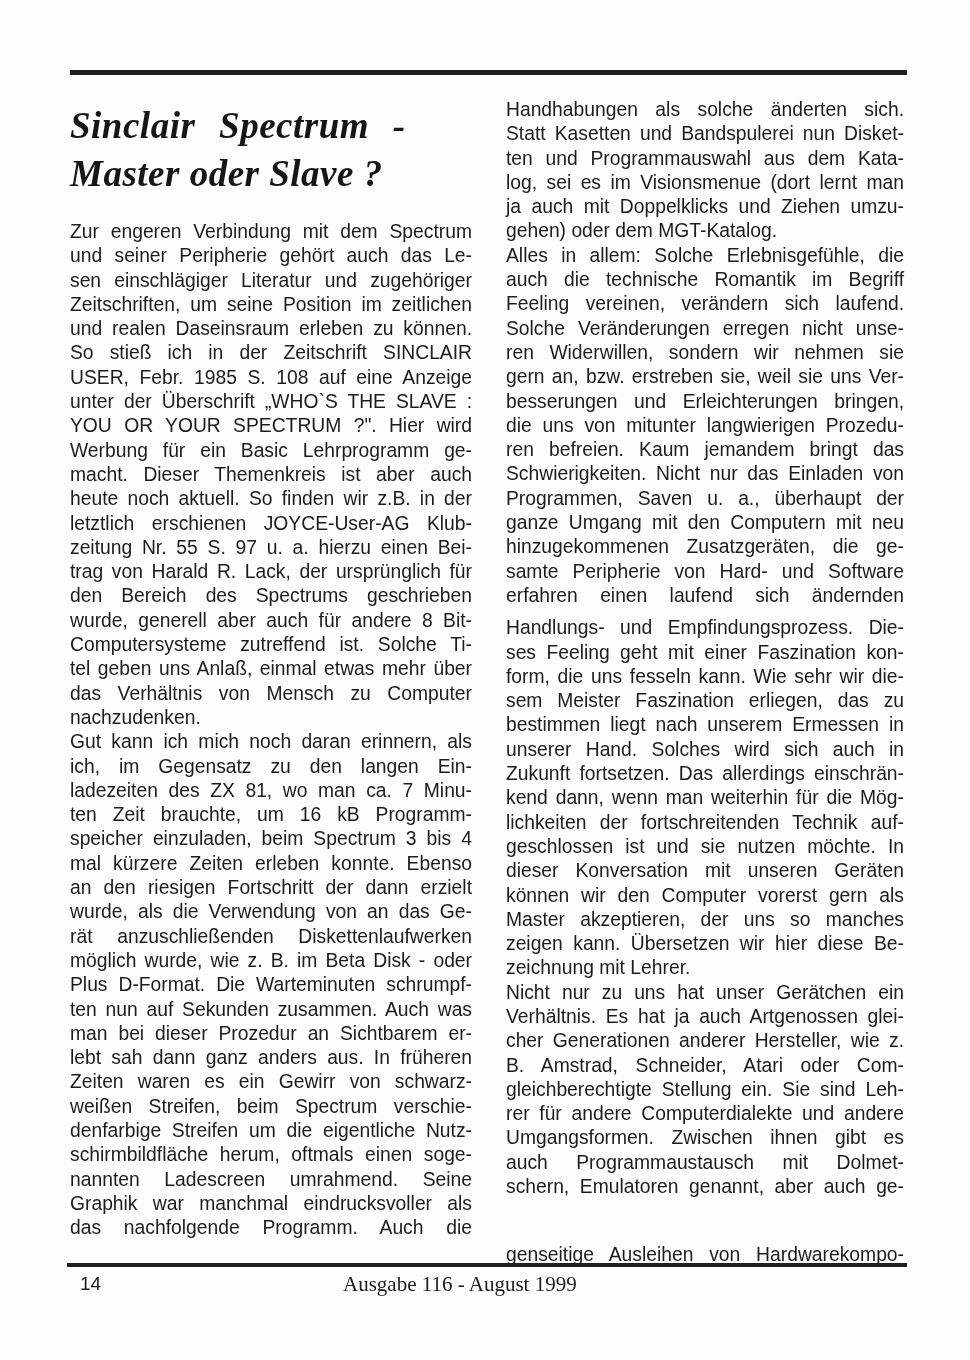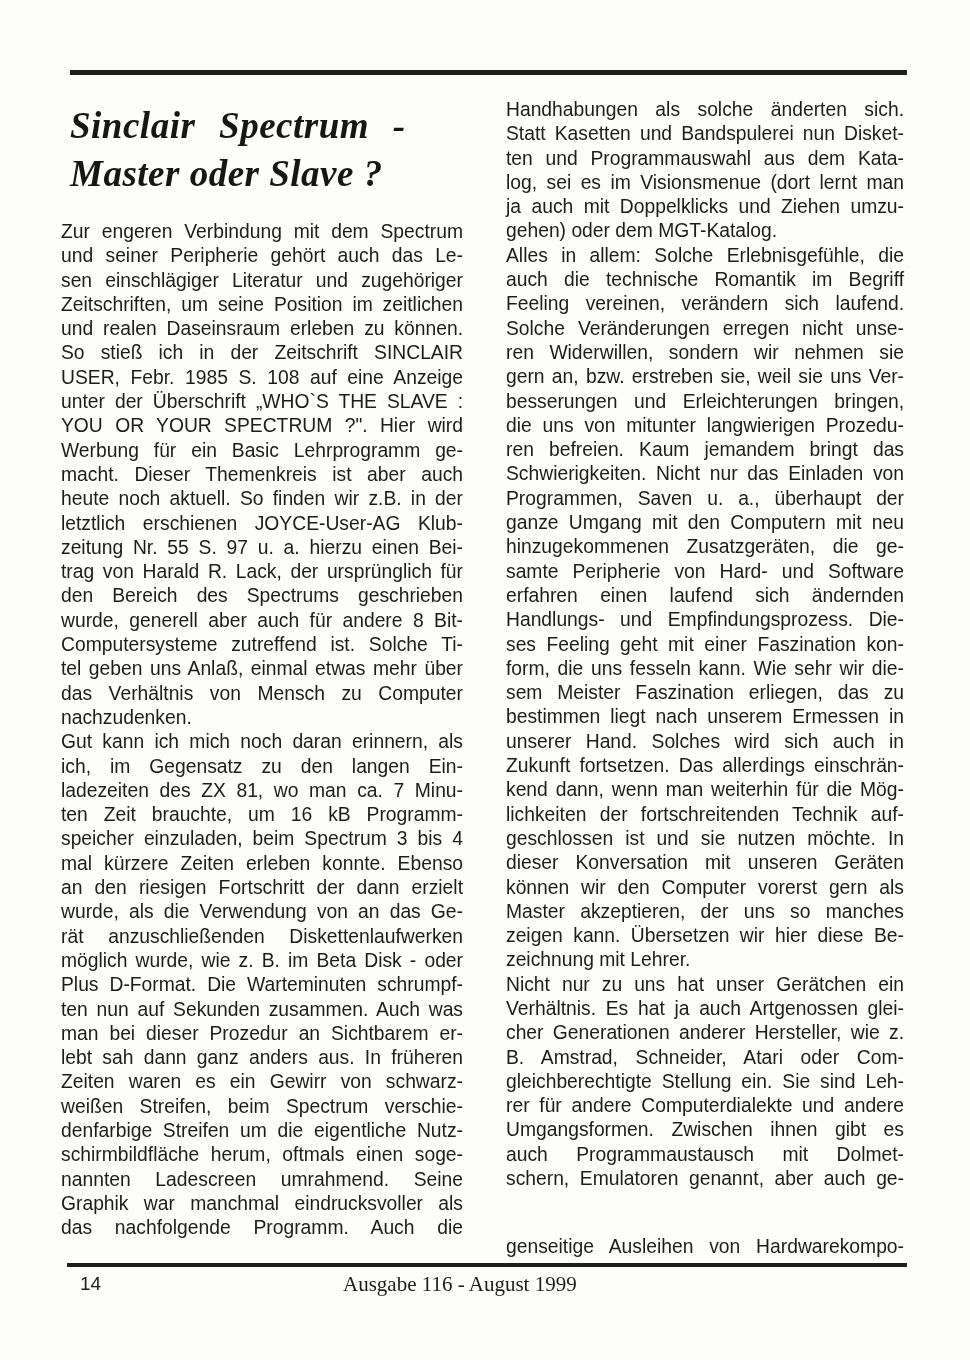--- a/index.html
+++ b/index.html
@@ -17,21 +17,21 @@
     position: absolute; left: 70px; top: 102px; width: 420px;
     font-family: Liberation Serif, serif; font-style: italic; font-weight: bold;
     font-size: 37px; line-height: 48px; color: #161616; letter-spacing: 0.5px;
   }
   .title .tl { display: block; white-space: nowrap; }
   .title .tl1 { word-spacing: 14px; }
   .col {
     position: absolute; font-family: "Liberation Sans", sans-serif;
     font-size: 19.3px; color: #1c1c1c;
   }
-  .col-left { left: 61px; top: 220px; width: 402px; }
+  .col-left { left: 70px; top: 220px; width: 402px; }
   .col-right { left: 506px; top: 98px; width: 398px; }
   .ln {
     display: block; height: 24.3px; line-height: 24.3px; white-space: nowrap;
     text-align: justify; text-align-last: justify; overflow: visible;
   }
   .ln.last { text-align-last: left; }
   .footer-page {
     position: absolute; left: 80px; top: 1273px;
     font-family: "Liberation Sans", sans-serif; font-size: 19px; color: #1c1c1c;
   }
@@ -109,21 +109,21 @@
     <span class="ln" style="white-space: normal;">gern an, bzw. erstreben sie, weil sie uns Ver-</span>
     <span class="ln" style="white-space: normal;">besserungen und Erleichterungen bringen,</span>
     <span class="ln" style="white-space: normal;">die uns von mitunter langwierigen Prozedu-</span>
     <span class="ln" style="white-space: normal;">ren befreien. Kaum jemandem bringt das</span>
     <span class="ln" style="white-space: normal;">Schwierigkeiten. Nicht nur das Einladen von</span>
     <span class="ln" style="white-space: normal;">Programmen, Saven u. a., überhaupt der</span>
     <span class="ln" style="white-space: normal;">ganze Umgang mit den Computern mit neu</span>
     <span class="ln" style="white-space: normal;">hinzugekommenen Zusatzgeräten, die ge-</span>
     <span class="ln" style="white-space: normal;">samte Peripherie von Hard- und Software</span>
     <span class="ln" style="white-space: normal;">erfahren einen laufend sich ändernden</span>
-    <span class="ln" style="white-space: normal;">Handlungs- und Empfindungsprozess. Die-</span>
+    <span class="ln" style="white-space: normal; margin-top: 8px;">Handlungs- und Empfindungsprozess. Die-</span>
     <span class="ln" style="white-space: normal;">ses Feeling geht mit einer Faszination kon-</span>
     <span class="ln" style="white-space: normal;">form, die uns fesseln kann. Wie sehr wir die-</span>
     <span class="ln" style="white-space: normal;">sem Meister Faszination erliegen, das zu</span>
     <span class="ln" style="white-space: normal;">bestimmen liegt nach unserem Ermessen in</span>
     <span class="ln" style="white-space: normal;">unserer Hand. Solches wird sich auch in</span>
     <span class="ln" style="white-space: normal;">Zukunft fortsetzen. Das allerdings einschrän-</span>
     <span class="ln" style="white-space: normal;">kend dann, wenn man weiterhin für die Mög-</span>
     <span class="ln" style="white-space: normal;">lichkeiten der fortschreitenden Technik auf-</span>
     <span class="ln" style="white-space: normal;">geschlossen ist und sie nutzen möchte. In</span>
     <span class="ln" style="white-space: normal;">dieser Konversation mit unseren Geräten</span>

